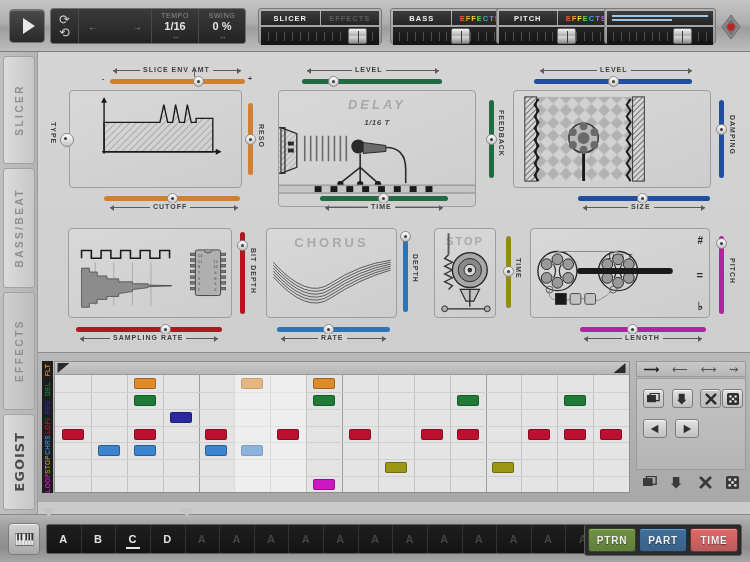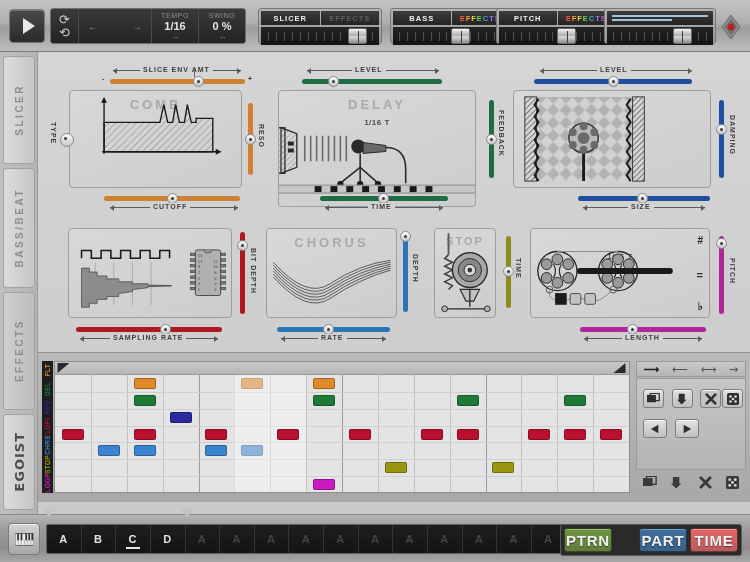--- a/index.html
+++ b/index.html
@@ -156,21 +156,21 @@
   .pat-slot.active::after { content:""; position:absolute; bottom:4px;
     left:28%; width:44%; height:2px; background:#e8e8e8;}
   .pat-marker { position:absolute; top:-7px; width:0;height:0;
     border-left:7px solid transparent;border-right:7px solid transparent;
     border-top:9px solid #c4c4c4;}
   .mode-group { position:absolute; right:8px; top:9px; display:flex; gap:3px;
     background:#2a2a2a; padding:3px; border:1px solid #5c5c5c; border-radius:3px;}
   .mode-btn { width:48px; height:24px; border-radius:3px; display:flex;
     align-items:center; justify-content:center; cursor:pointer;
     border:1px solid rgba(0,0,0,.5); box-shadow:inset 0 1px 0 rgba(255,255,255,.3);}
-  .mode-btn span { font-size:15px; font-weight:bold; letter-spacing:.8px; color:#f0f0f0;
+  .mode-btn span { font-size:10px; font-weight:bold; letter-spacing:.8px; color:#f0f0f0;
     text-shadow:0 1px 1px rgba(0,0,0,.5);}
 </style>
 </head>
 <body>
 
 <div id="app">
 
   <div class="header">
 
     <div class="play-btn">
@@ -340,21 +340,20 @@
   <div>
     <div class="dimline" style="left:113px; top:70px; width:128px;"></div>
     <div class="axis-lbl" style="left:140px; top:66px; background:#d3d3d3; padding:0 3px;">SLICE ENV AMT</div>
     <div class="hslider" style="left:110px; top:79px; width:135px; background:#d08030;"></div>
     <div class="axis-lbl" style="left:102px; top:75px;">-</div>
     <div class="axis-lbl" style="left:248px; top:75px;">+</div>
     <div class="knob" style="left:193px; top:76px;"></div>
     <div style="position:absolute;left:194px;top:67px;width:1px;height:10px;background:#666;"></div>
 
     <div class="screen" style="left:69px; top:90px; width:173px; height:98px;">
-      <div class="mod-title">COMB</div>
       <svg viewBox="0 0 173 98" style="position:absolute;inset:0;width:100%;height:100%">
         <defs>
             <pattern id="hatchC" width="5" height="5" patternTransform="rotate(45)" patternUnits="userSpaceOnUse">
           <line x1="0" y1="0" x2="0" y2="5" stroke="#6a6a6a" stroke-width="0.8"></line>
             </pattern>
           </defs>
         <path d="M34 62 L34 32 L88 32 L91 32 L95 14 L99 32 L104 32 L107 14 L111 32 L116 32 L119 14 L123 32 L128 32 L128 28 L145 28 L145 62 Z" fill="url(#hatchC)" stroke="#1a1a1a" stroke-width="1.4"></path>
         <line x1="34" y1="10" x2="34" y2="64" stroke="#1a1a1a" stroke-width="1.4"></line>
         <polygon points="34,6 31,12 37,12" fill="#1a1a1a"></polygon>
         <line x1="32" y1="62" x2="150" y2="62" stroke="#1a1a1a" stroke-width="1.4"></line>
@@ -374,21 +373,21 @@
     <div class="dimline" style="left:110px; top:207px; width:128px;"></div>
     <div class="axis-lbl" style="left:150px; top:203px; background:#d3d3d3; padding:0 3px;">CUTOFF</div>
   </div>
 
   <div>
     <div class="dimline" style="left:307px; top:70px; width:132px;"></div>
     <div class="axis-lbl" style="left:352px; top:66px; background:#d3d3d3; padding:0 3px;">LEVEL</div>
     <div class="hslider" style="left:302px; top:79px; width:140px; background:#1f6b42;"></div>
     <div class="knob" style="left:328px; top:76px;"></div>
 
-    <div class="screen" style="left:278px; top:90px; width:198px; height:117px;">
+    <div class="screen" style="left:278px; top:90px; width:198px; height:117px;font-style:italic;">
       <div class="mod-title">DELAY</div>
       <div class="mod-sub" style="top:27px;">1/16 T</div>
       <svg viewBox="0 0 198 98" style="position:absolute;inset:0;width:100%;height:100%">
         <defs>
             <pattern id="hatchD" width="4" height="4" patternTransform="rotate(45)" patternUnits="userSpaceOnUse">
           <line x1="0" y1="0" x2="0" y2="4" stroke="#777" stroke-width="0.8"></line>
             </pattern>
           </defs>
         <path d="M2 28 L18 34 L18 68 L2 74 Z" fill="url(#hatchD)" stroke="#2a2a2a" stroke-width="1.3"></path>
         <rect x="-10" y="28" width="16" height="46" fill="url(#hatchD)" stroke="#2a2a2a" stroke-width="1.3"></rect>
@@ -867,21 +866,21 @@
         <div class="pat-slot">
           <span>A</span>
         </div>
       </div>
     <div class="pat-marker" style="left:42px;"></div>
     <div class="pat-marker" style="left:180px;"></div>
     <div class="mode-group" id="modegroup">
         <div class="mode-btn" style="background: linear-gradient(rgb(111, 147, 64), rgba(111, 147, 64, 0.8));">
           <span>PTRN</span>
         </div>
-        <div class="mode-btn" style="background: linear-gradient(rgb(63, 111, 158), rgba(63, 111, 158, 0.8)); margin-left: 24px;">
+        <div class="mode-btn" style="background: linear-gradient(rgb(63, 111, 158), rgba(63, 111, 158, 0.8));">
           <span>PART</span>
         </div>
         <div class="mode-btn" style="background: linear-gradient(rgb(224, 104, 104), rgba(224, 104, 104, 0.8));">
           <span>TIME</span>
         </div>
       </div>
   </div>
 
 </div>
 

